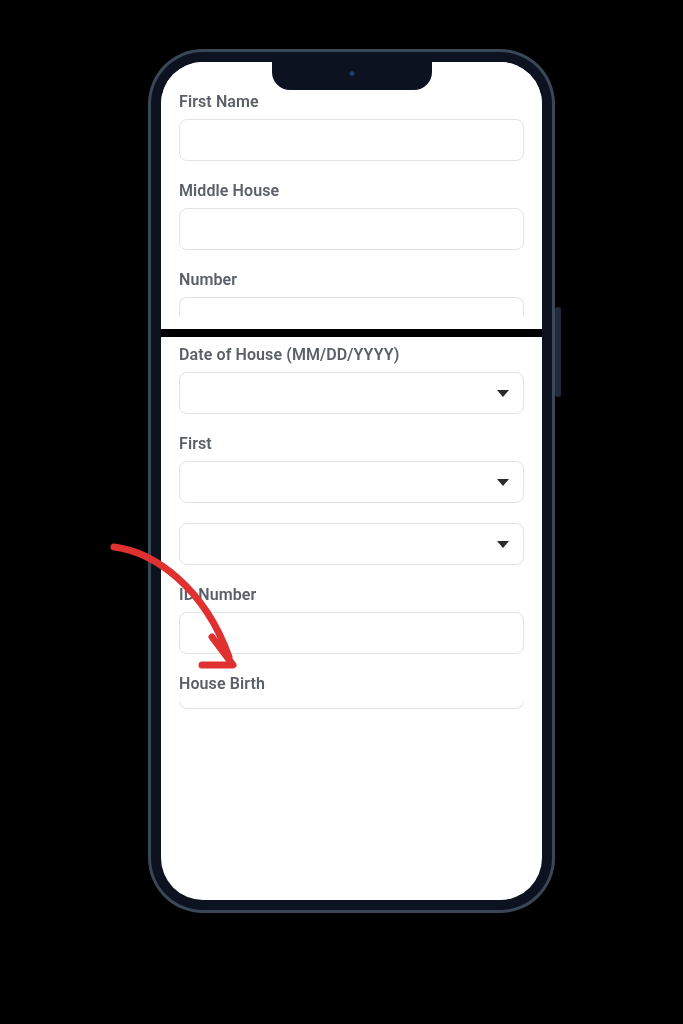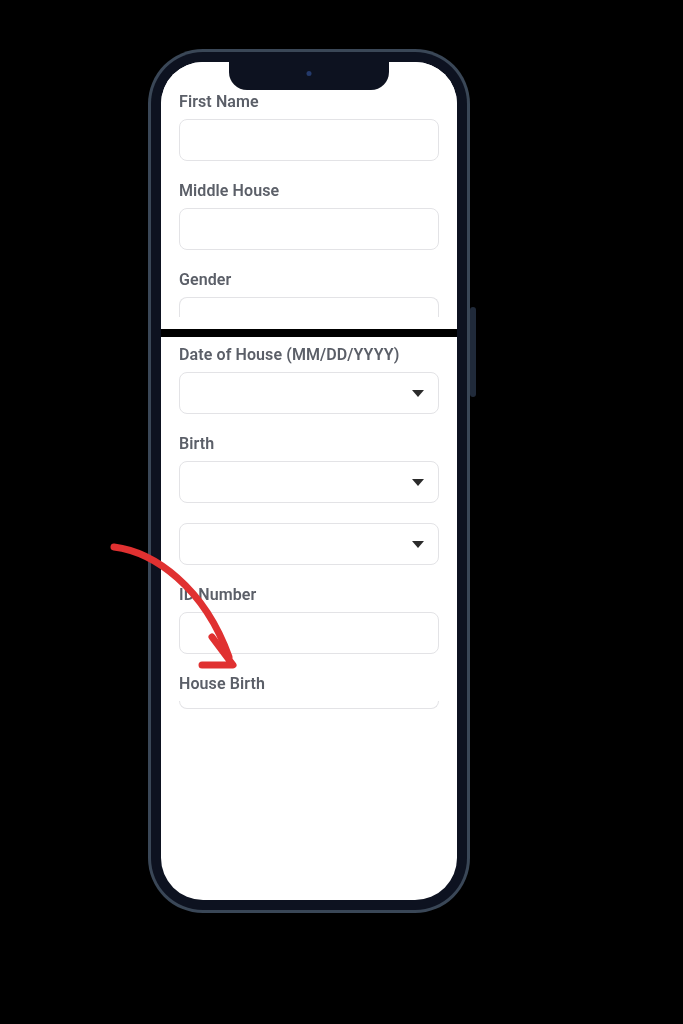--- a/index.html
+++ b/index.html
@@ -10,21 +10,21 @@
       font-family: -apple-system, BlinkMacSystemFont, "Segoe UI", Roboto, Helvetica, Arial, sans-serif;
       position: relative;
       overflow: hidden;
     }
 
     
     .phone-frame {
       position: absolute;
       left: 148px;
       top: 49px;
-      width: 322px;
+      width: 407px;
       height: 864px;
       border-radius: 55px;
       background: #3a4757;
       padding: 3px;
     }
     .phone-outer {
       width: 100%;
       height: 100%;
       border-radius: 52px;
       background: #0d1220;
@@ -150,39 +150,39 @@
             <div class="label">First Name</div>
             <div class="input-box"></div>
           </div>
 
           <div class="field-group">
             <div class="label">Middle House</div>
             <div class="input-box"></div>
           </div>
 
           <div class="field-group">
-            <div class="label">Gender</div>
+            <div class="label">Number</div>
             <div class="input-box short-bottom"></div>
           </div>
 
         </div>
 
         <div class="divider"></div>
 
         <div class="section">
 
           <div class="field-group">
             <div class="label">Date of House (MM/DD/YYYY)</div>
             <div class="input-box">
               <div class="tri"></div>
             </div>
           </div>
 
           <div class="field-group">
-            <div class="label">Birth</div>
+            <div class="label">First</div>
             <div class="input-box">
               <div class="tri"></div>
             </div>
           </div>
 
           <div class="field-group">
             <div class="input-box">
               <div class="tri"></div>
             </div>
           </div>

